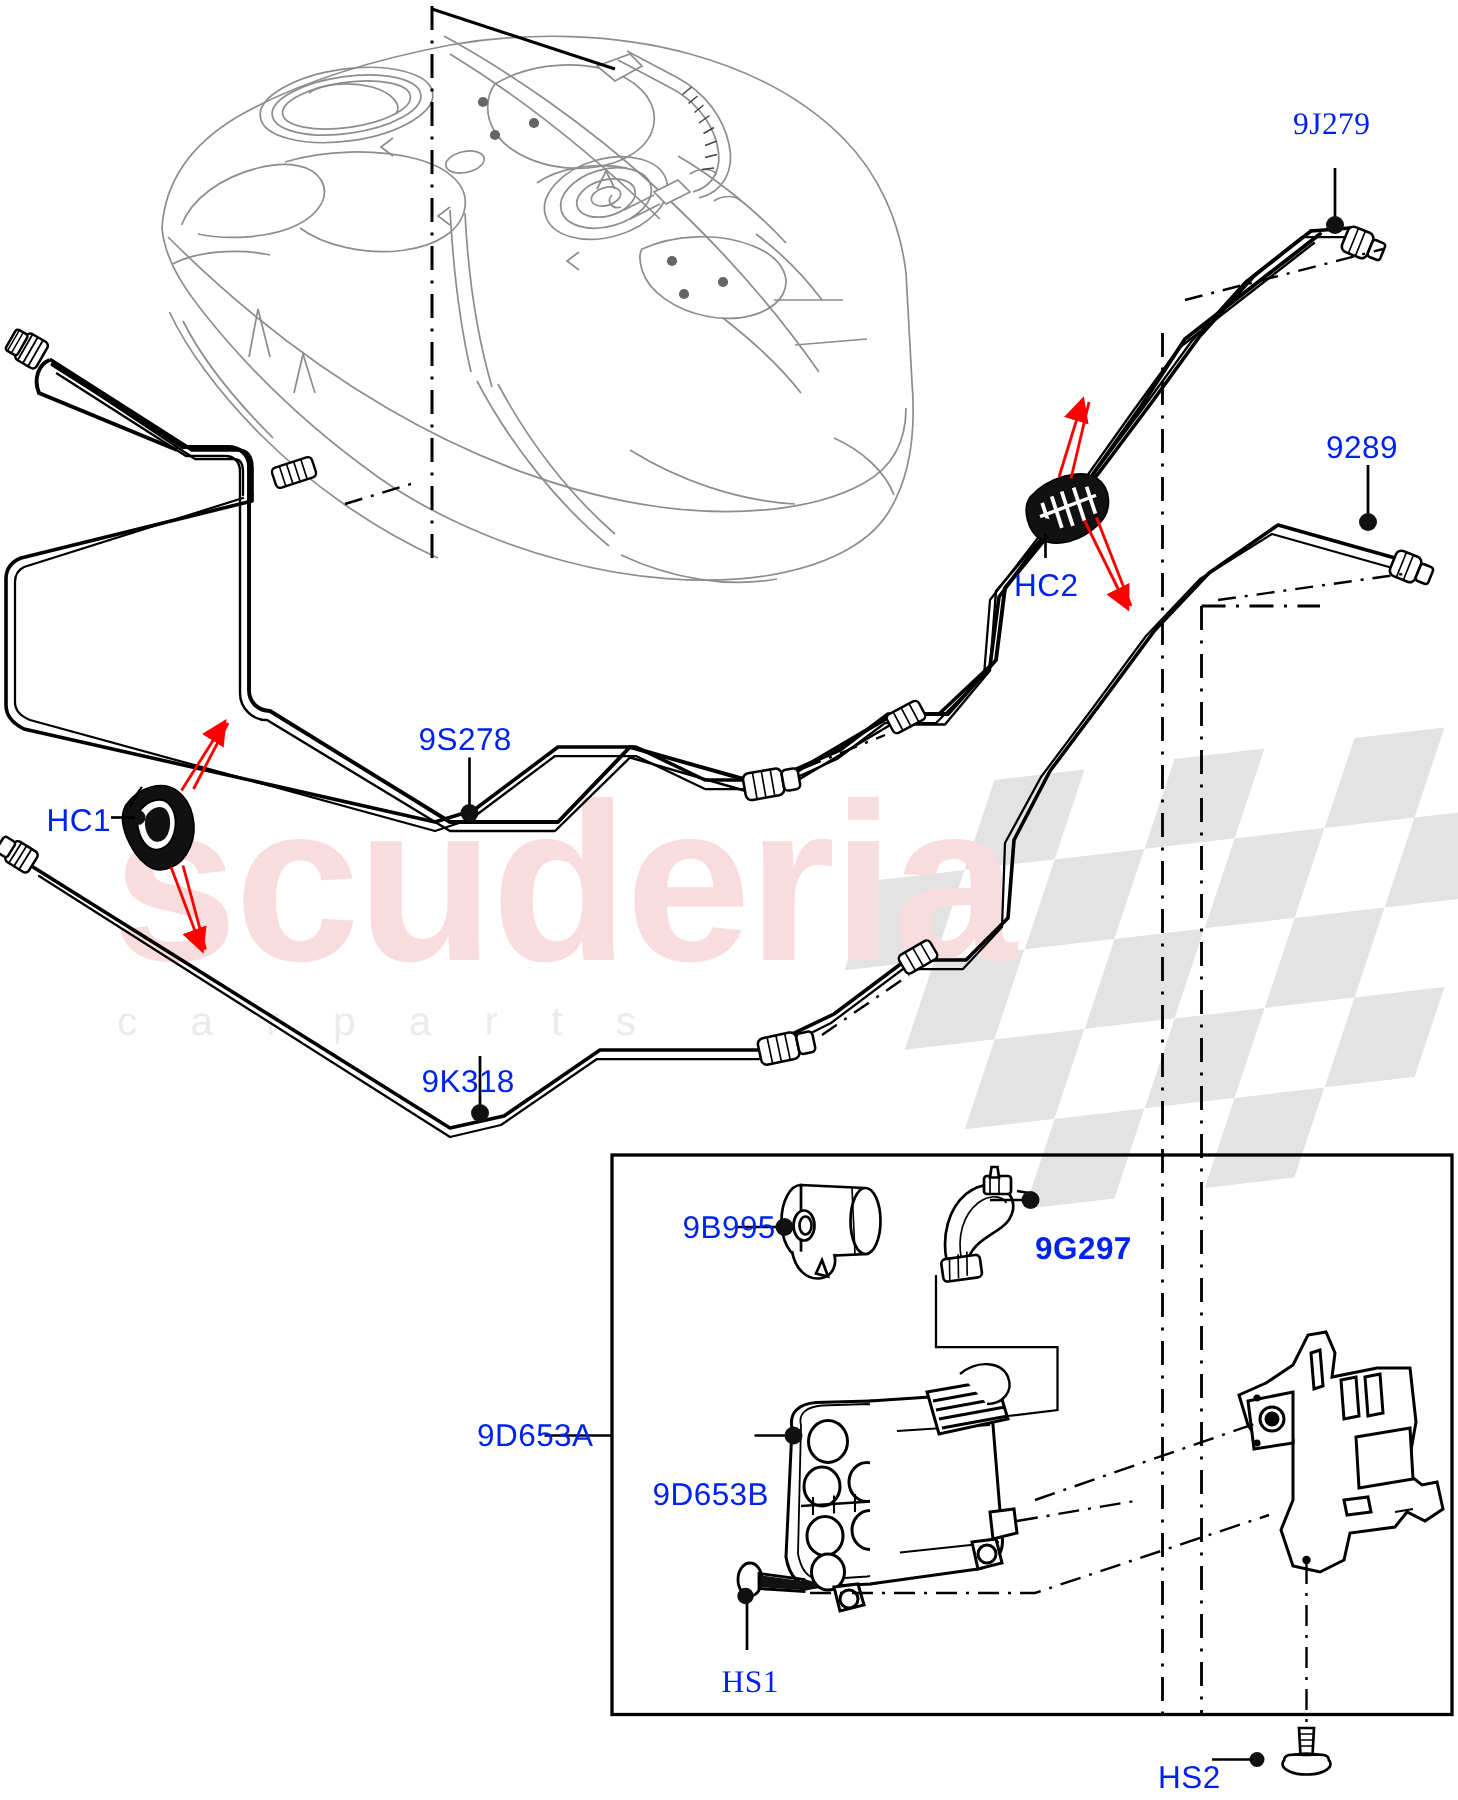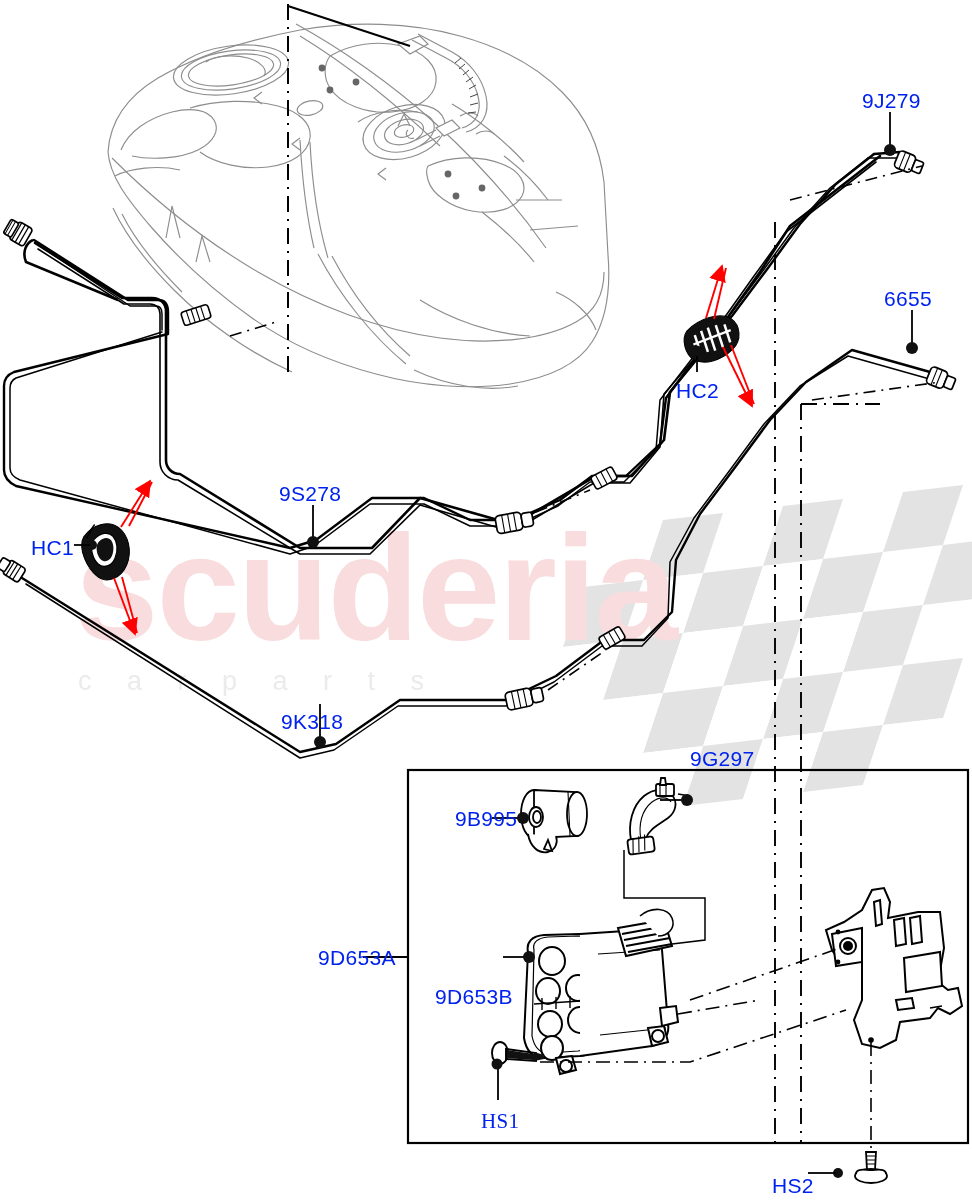--- a/index.html
+++ b/index.html
@@ -510,26 +510,26 @@
       <circle cx="313" cy="542" r="6"></circle>
       <circle cx="320" cy="742" r="6"></circle>
       <circle cx="523" cy="818" r="6"></circle>
       <circle cx="687" cy="800" r="6"></circle>
       <circle cx="529" cy="957" r="6"></circle>
       <circle cx="497" cy="1064" r="5.5"></circle>
     </g>
 
   </svg>
 
-  <div class="lbl" style="left:862px; top:90px;">9J279</div>
-  <div class="lbl" style="left:884px; top:288px;">6655</div>
+  <div class="lbl" style="left:862px; top:72px;font-family:Liberation Serif, serif;">9J279</div>
+  <div class="lbl" style="left:884px; top:288px;">9289</div>
   <div class="lbl" style="left:676px; top:380px;">HC2</div>
   <div class="lbl" style="left:279px; top:483px;">9S278</div>
   <div class="lbl" style="left:31px;  top:537px;">HC1</div>
   <div class="lbl" style="left:281px; top:711px;text-align:center;">9K318</div>
   <div class="lbl" style="left:428px; top:808px;margin-left:27px;">9B995</div>
-  <div class="lbl" style="left:690px; top:748px;">9G297</div>
+  <div class="lbl" style="left:690px; top:822px;font-weight:bold;">9G297</div>
   <div class="lbl" style="left:286px; top:947px;margin-left:32px;">9D653A</div>
   <div class="lbl" style="left:435px; top:986px;">9D653B</div>
   <div class="lbl" style="left:481px; top:1111px;font-family:Liberation Serif, serif;">HS1</div>
   <div class="lbl" style="left:772px; top:1163px;margin-top:12px;">HS2</div>
 
 </div>
 
 </body></html>

